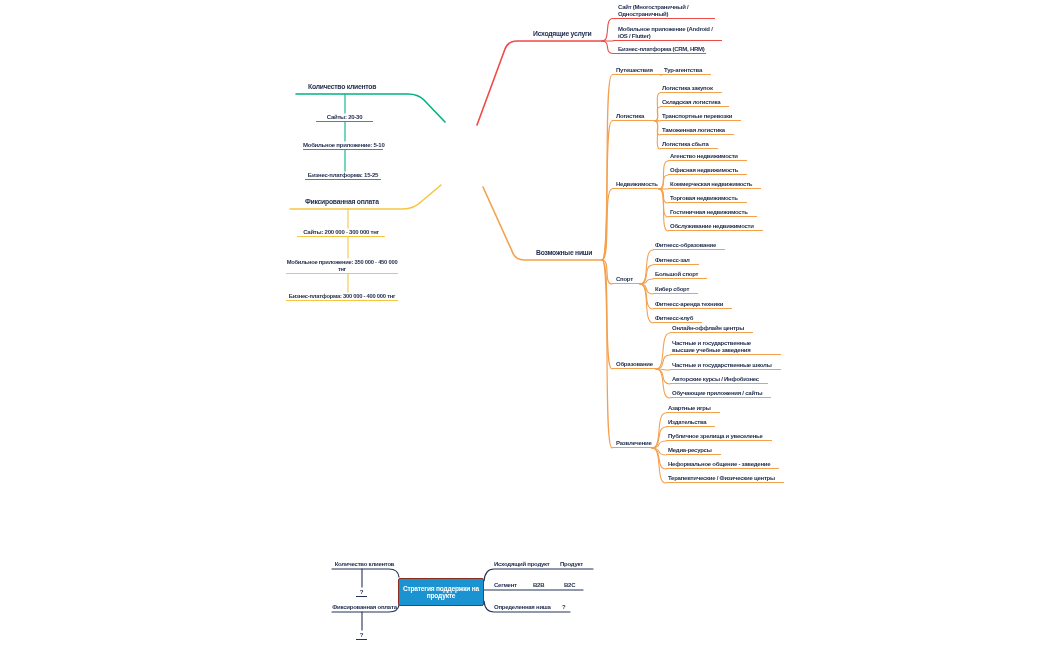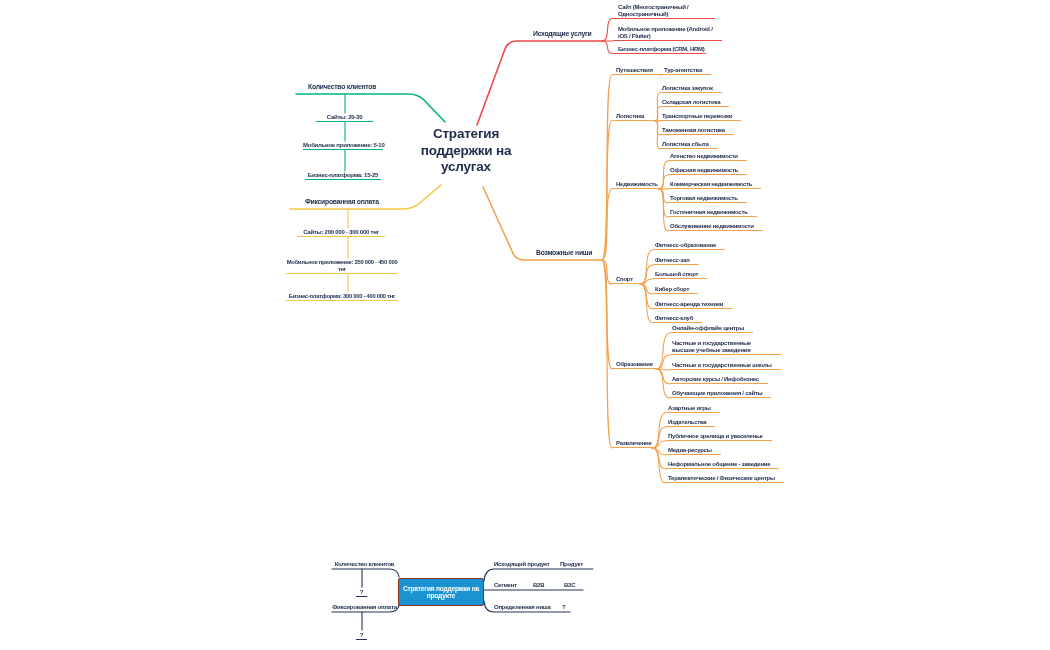--- a/index.html
+++ b/index.html
@@ -71,21 +71,20 @@
       <path d="M 652,448 C 663,448 655,483 666,483" stroke="#f4a14e" stroke-width="1.1" fill="none" stroke-linecap="round"></path>
       <path d="M 332,569 L 389,569 Q 398,569 399,577" stroke="#243355" stroke-width="1.2" fill="none" stroke-linecap="round"></path>
       <path d="M 332,612 L 389,612 Q 398,612 399,605" stroke="#243355" stroke-width="1.2" fill="none" stroke-linecap="round"></path>
       <path d="M 484,581 Q 485,569 494,569 L 593,569" stroke="#243355" stroke-width="1.2" fill="none" stroke-linecap="round"></path>
       <path d="M 484,590 L 583,590" stroke="#243355" stroke-width="1.2" fill="none" stroke-linecap="round"></path>
       <path d="M 484,601 Q 485,612 494,612 L 570,612" stroke="#243355" stroke-width="1.2" fill="none" stroke-linecap="round"></path>
       <path d="M 362,569 L 362,587" stroke="#243355" stroke-width="1.1" fill="none" stroke-linecap="round"></path>
       <path d="M 362,612 L 362,630" stroke="#243355" stroke-width="1.1" fill="none" stroke-linecap="round"></path>
     </svg>
 
-  <div class="center-title">Стратегия поддержки на услугах</div>
 
   <div class="product-box" style="background: rgb(27, 147, 208); border: 1.8px solid rgb(143, 45, 30); color: rgb(255, 255, 255);">Стратегия поддержки на продукте</div>
 <div class="lbl" style="left: 308px; bottom: 558.5px; font-size: 6.8px; line-height: 8.2px;">Количество клиентов</div>
     <div class="lbl u" style="left: 316px; bottom: 528px; border-bottom-color: rgb(0, 178, 131); width: 57px; text-align: center;">Сайты: 20-30</div>
     <div class="lbl u" style="left: 303px; bottom: 500px; border-bottom-color: rgb(0, 178, 131); width: 80px; text-align: center;">Мобильное приложение: 5-10</div>
     <div class="lbl u" style="left: 305px; bottom: 470px; border-bottom-color: rgb(0, 178, 131); width: 76px; text-align: center;">Бизнес-платформа: 15-25</div>
     <div class="lbl" style="left: 305px; bottom: 443.5px; font-size: 6.8px; line-height: 8.2px;">Фиксированная оплата</div>
     <div class="lbl u" style="left: 297px; bottom: 413px; border-bottom-color: rgb(246, 198, 67); width: 88px; text-align: center;">Сайты: 200 000 - 300 000 тнг</div>
     <div class="lbl u" style="left: 286px; bottom: 376px; border-bottom-color: rgb(246, 198, 67); width: 112px; max-width: 112px; white-space: normal; text-align: center; font-size: 5.8px; line-height: 7.2px;">Мобильное приложение: 350 000 - 450 000 тнг</div>
     <div class="lbl u" style="left: 286px; bottom: 349px; border-bottom-color: rgb(246, 198, 67); width: 112px; text-align: center; font-size: 5.8px; line-height: 7.2px;">Бизнес-платформа: 300 000 - 400 000 тнг</div>

